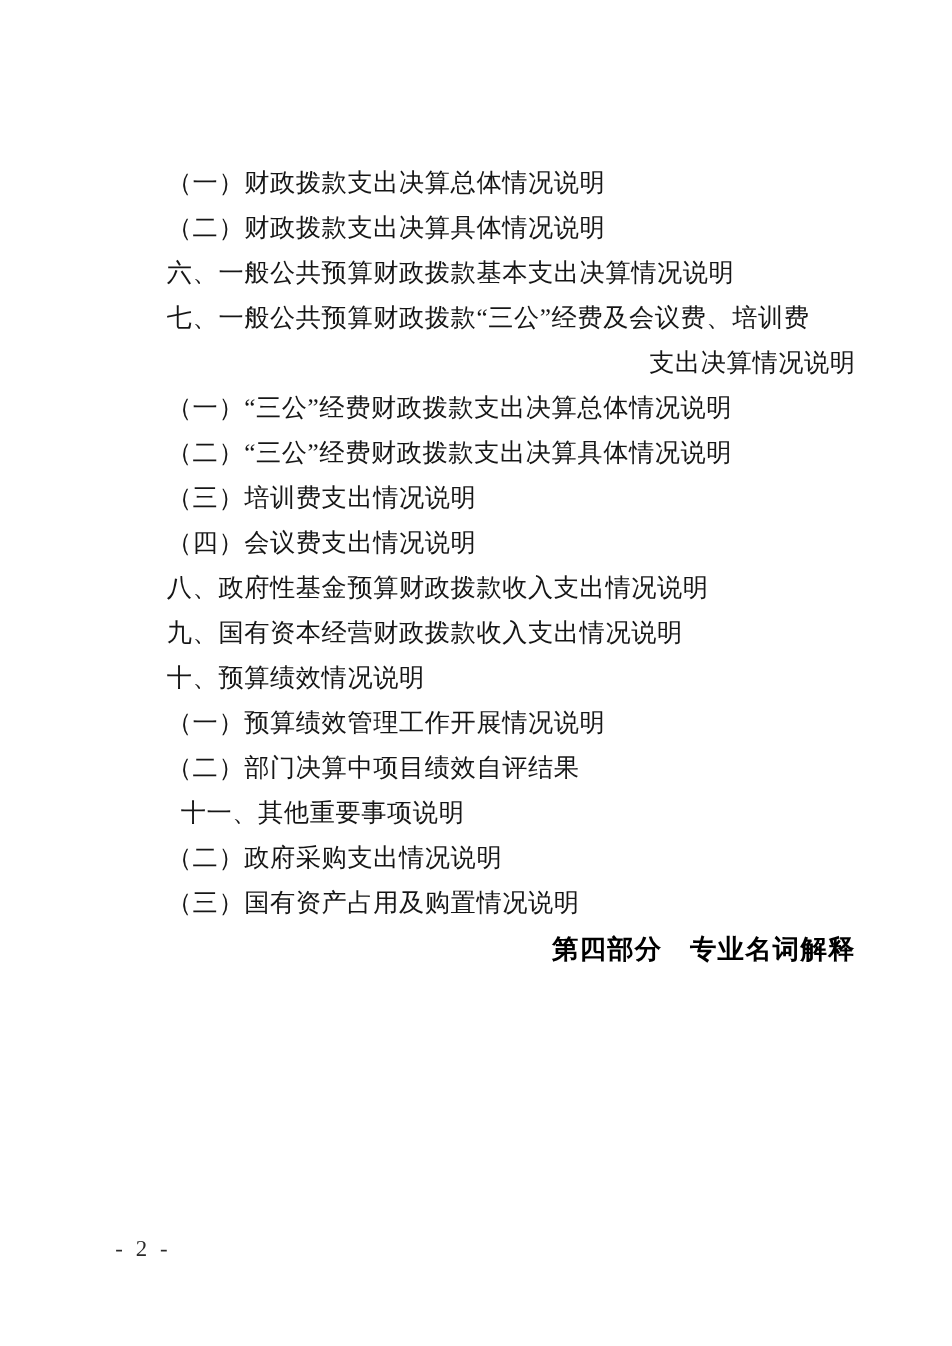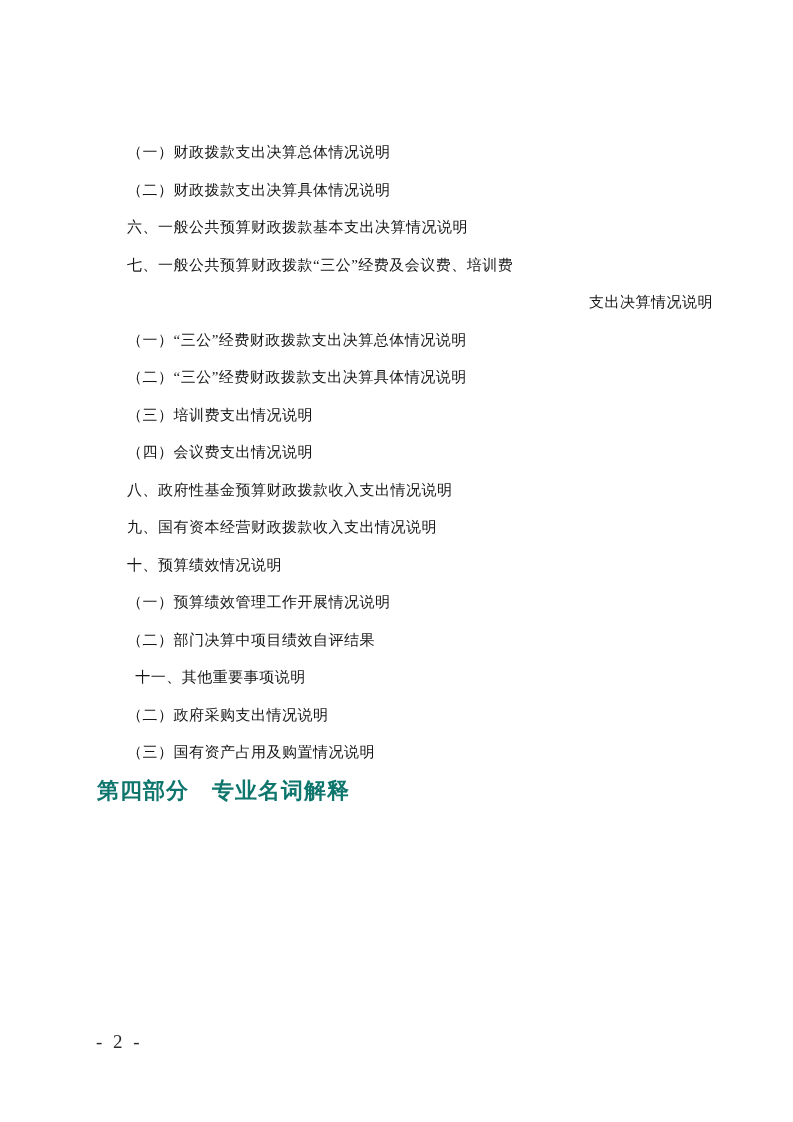--- a/index.html
+++ b/index.html
@@ -16,21 +16,21 @@
     font-family: "Liberation Serif", "DejaVu Serif", serif;
     color: #161616;
   }
   .toc {
     position: absolute;
     top: 134px;
     left: 97px;
     width: 616px;
   }
   .toc-line {
-    font-size: 15px;
+    font-size: 21px;
     line-height: 37.5px;
     height: 37.5px;
     white-space: nowrap;
     letter-spacing: 0.5px;
   }
   .indent-item {
     text-indent: 2em;
   }
   .indent-item-extra {
     text-indent: 2.55em;
@@ -38,23 +38,23 @@
   .indent-none {
     text-indent: 0;
     text-align: right;
   }
   .section-heading {
     font-family: "Liberation Sans", "DejaVu Sans", sans-serif;
     font-weight: bold;
     font-size: 22px;
     line-height: 37.5px;
     height: 37.5px;
-    text-align: left;
+    text-align: right;
     letter-spacing: 1px;
-    color: #0f766e;
+    color: #000000;
   }
   .page-number {
     position: absolute;
     left: 96px;
     top: 1031px;
     font-size: 19px;
     letter-spacing: 3px;
     color: #2a2a2a;
     font-family: "Liberation Serif", "DejaVu Serif", serif;
   }

